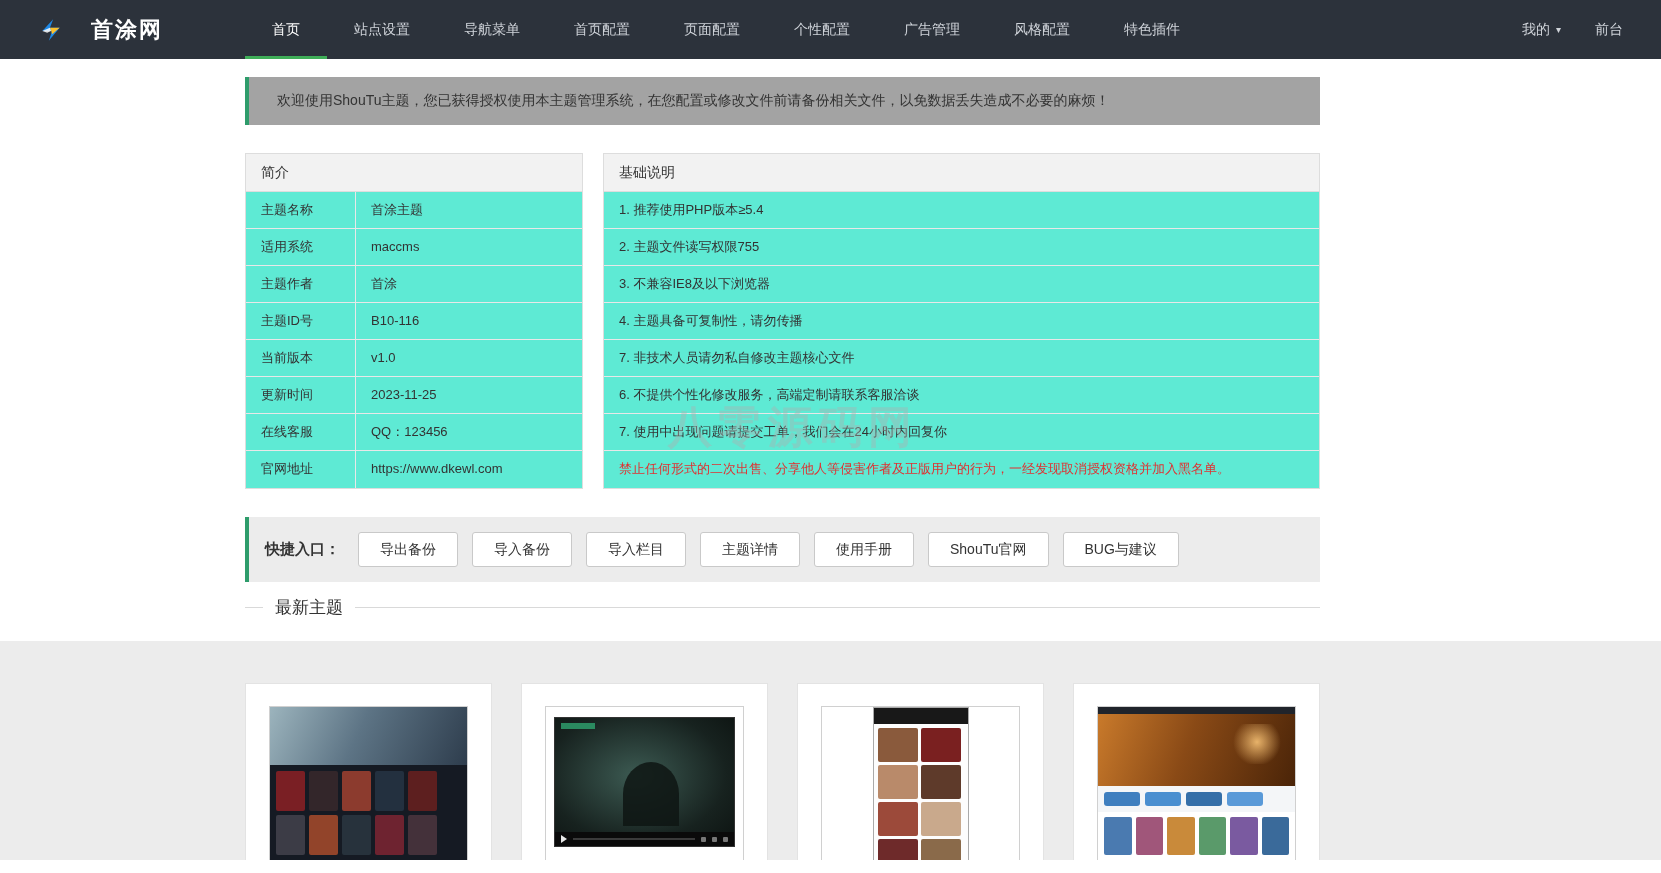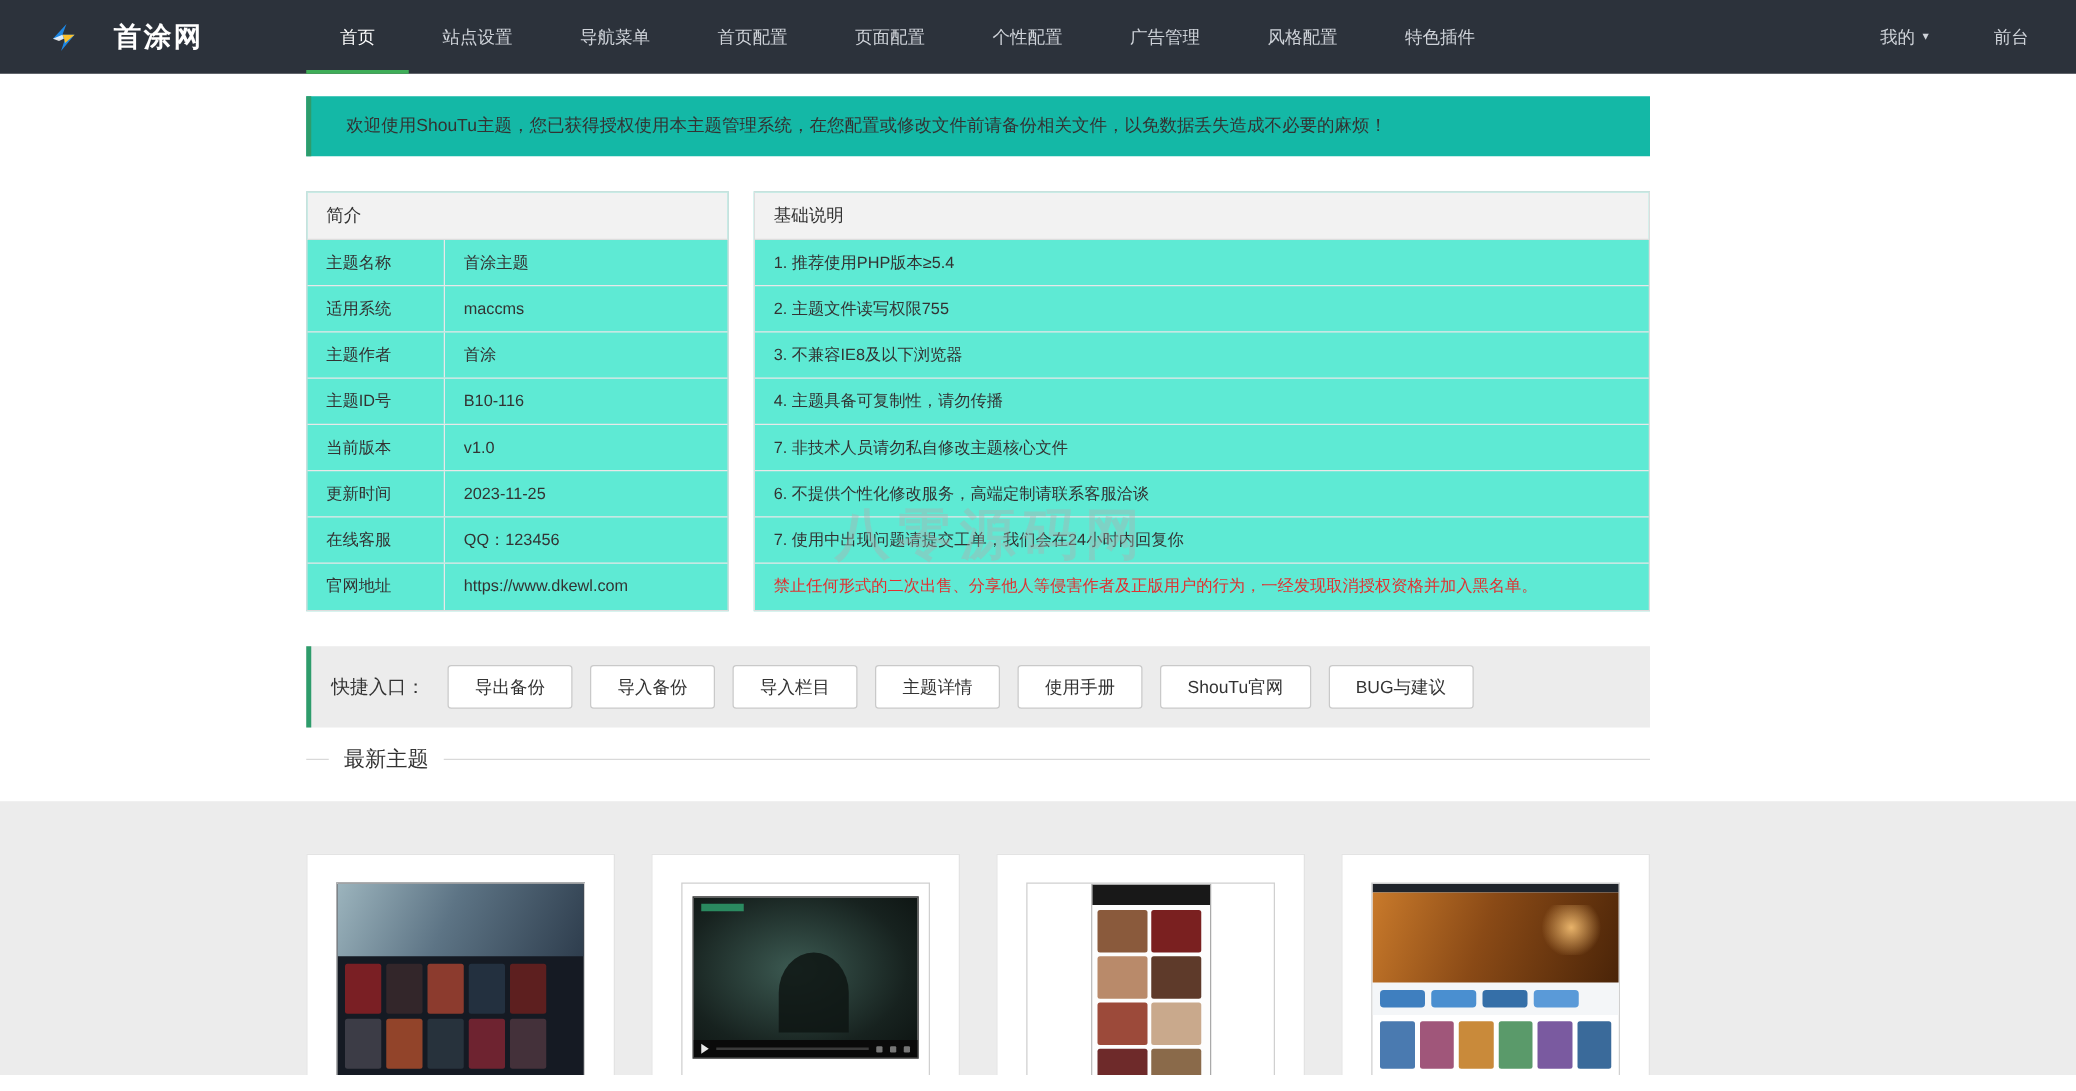--- a/index.html
+++ b/index.html
@@ -27,32 +27,32 @@
     height:59px; display:flex; align-items:center; padding:0 27px;
     color:#cfd3d9; font-size:14px; cursor:pointer; position:relative;
   }
   .nav-item.active { color:#fff; }
   .nav-item.active::after {
     content:""; position:absolute; left:0; right:0; bottom:0; height:3px;
     background:#3fae58;
   }
   .nav-right {
     position:absolute; right:38px; top:0; height:59px;
-    display:flex; align-items:center; gap:52px;
+    display:flex; align-items:center; gap:34px;
     color:#cfd3d9; font-size:14px;
   }
   .nav-my { display:flex; align-items:center; gap:6px; cursor:pointer; }
   .caret { font-size:10px; color:#cfd3d9; }
 
   
   .container { width:1075px; margin-left:245px; }
 
   .alert {
     margin-top:18px; height:48px; display:flex; align-items:center;
-    background:#14b8a6; border-left:4px solid #2e9c6b;
+    background:#a3a3a3; border-left:4px solid #2e9c6b;
     padding-left:28px; font-size:14px; color:#333;
   }
 
   .panels { display:flex; gap:20px; margin-top:28px; }
   .panel { border:1px solid #ddd; background:#5eead4; }
   .panel-intro { width:338px; flex:none; }
   .panel-notes { flex:1; }
   .panel-header {
     height:38px; line-height:37px; background:#f2f2f2;
     border-bottom:1px solid #ddd; padding:0 15px; font-size:14px; color:#333;
@@ -64,21 +64,21 @@
 
   .note-row { height:37px; line-height:36px; border-bottom:1px solid #e8e8e8; padding-left:15px; font-size:13px; color:#333; }
   .note-row.warning { color:#e03131; border-bottom:none; }
 
   
   .quick {
     margin-top:28px; height:65px; background:#ececec;
     border-left:4px solid #2e9c6b;
     display:flex; align-items:center; padding-left:16px; gap:14px;
   }
-  .quick-label { font-size:15px; font-weight:normal; color:#333; margin-right:4px; }
+  .quick-label { font-size:15px; font-weight:bold; color:#333; margin-right:4px; }
   .quick-btn {
     background:#fff; border:1px solid #c9c9c9; border-radius:3px;
     height:35px; padding:0 21px; font-size:14px; color:#333; cursor:pointer;
     font-family:inherit;
   }
 
   
   .section-title { margin-top:14px; display:flex; align-items:center; }
   .line-short { width:18px; height:1px; background:#d9d9d9; }
   .title-text { padding:0 12px; font-size:17px; color:#333; }

